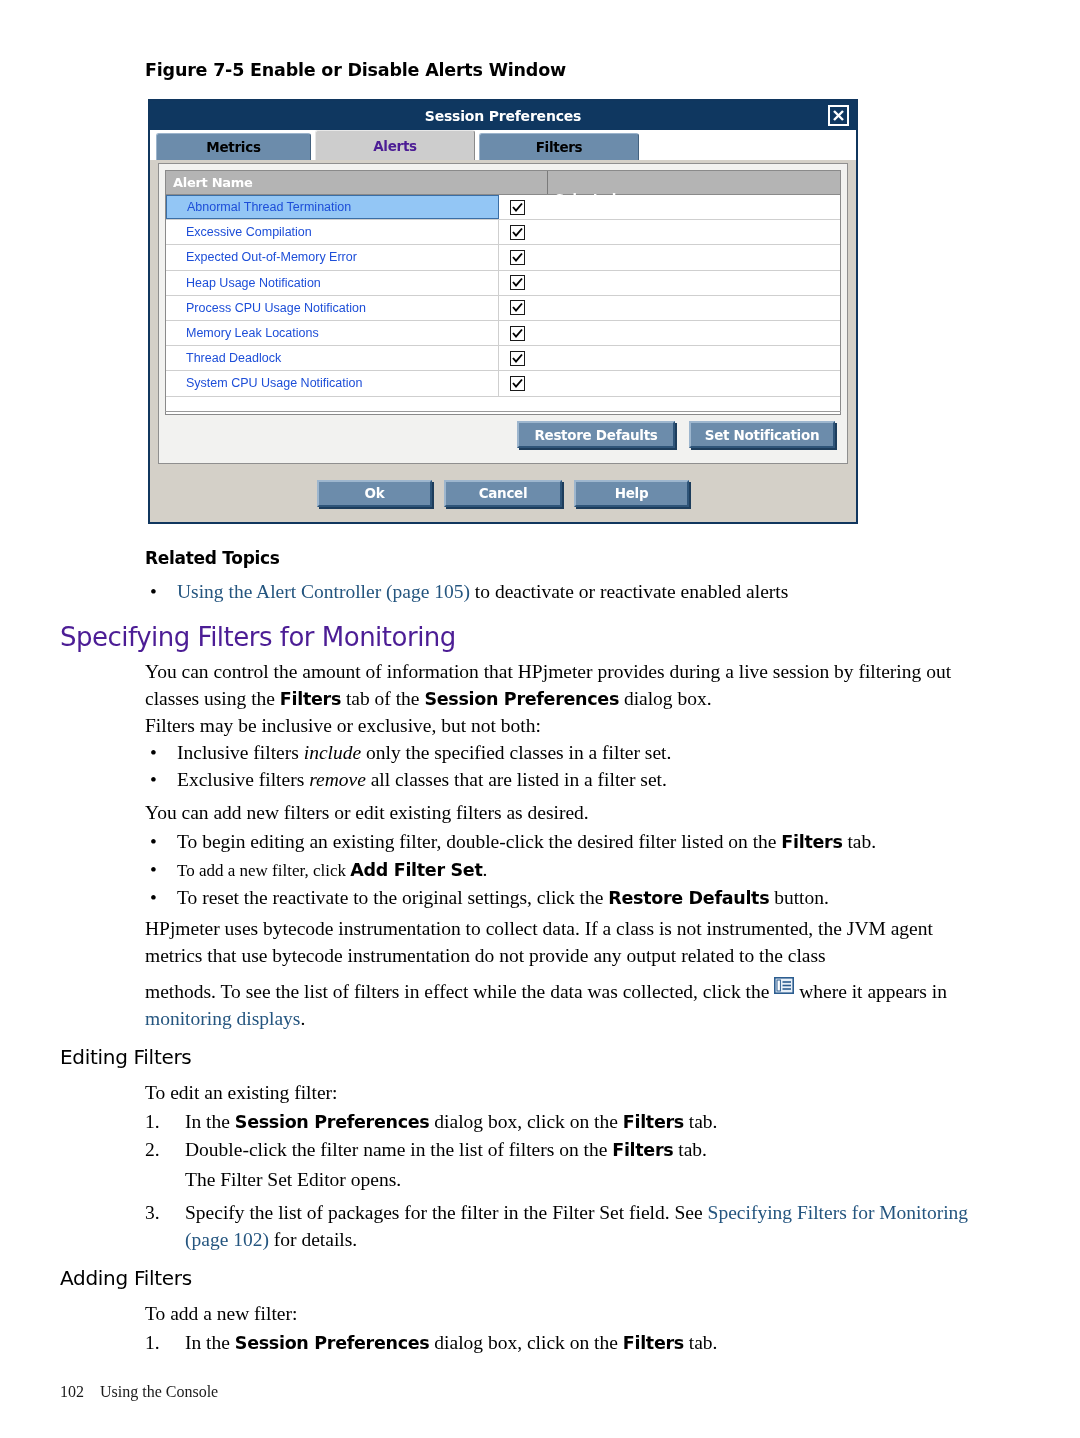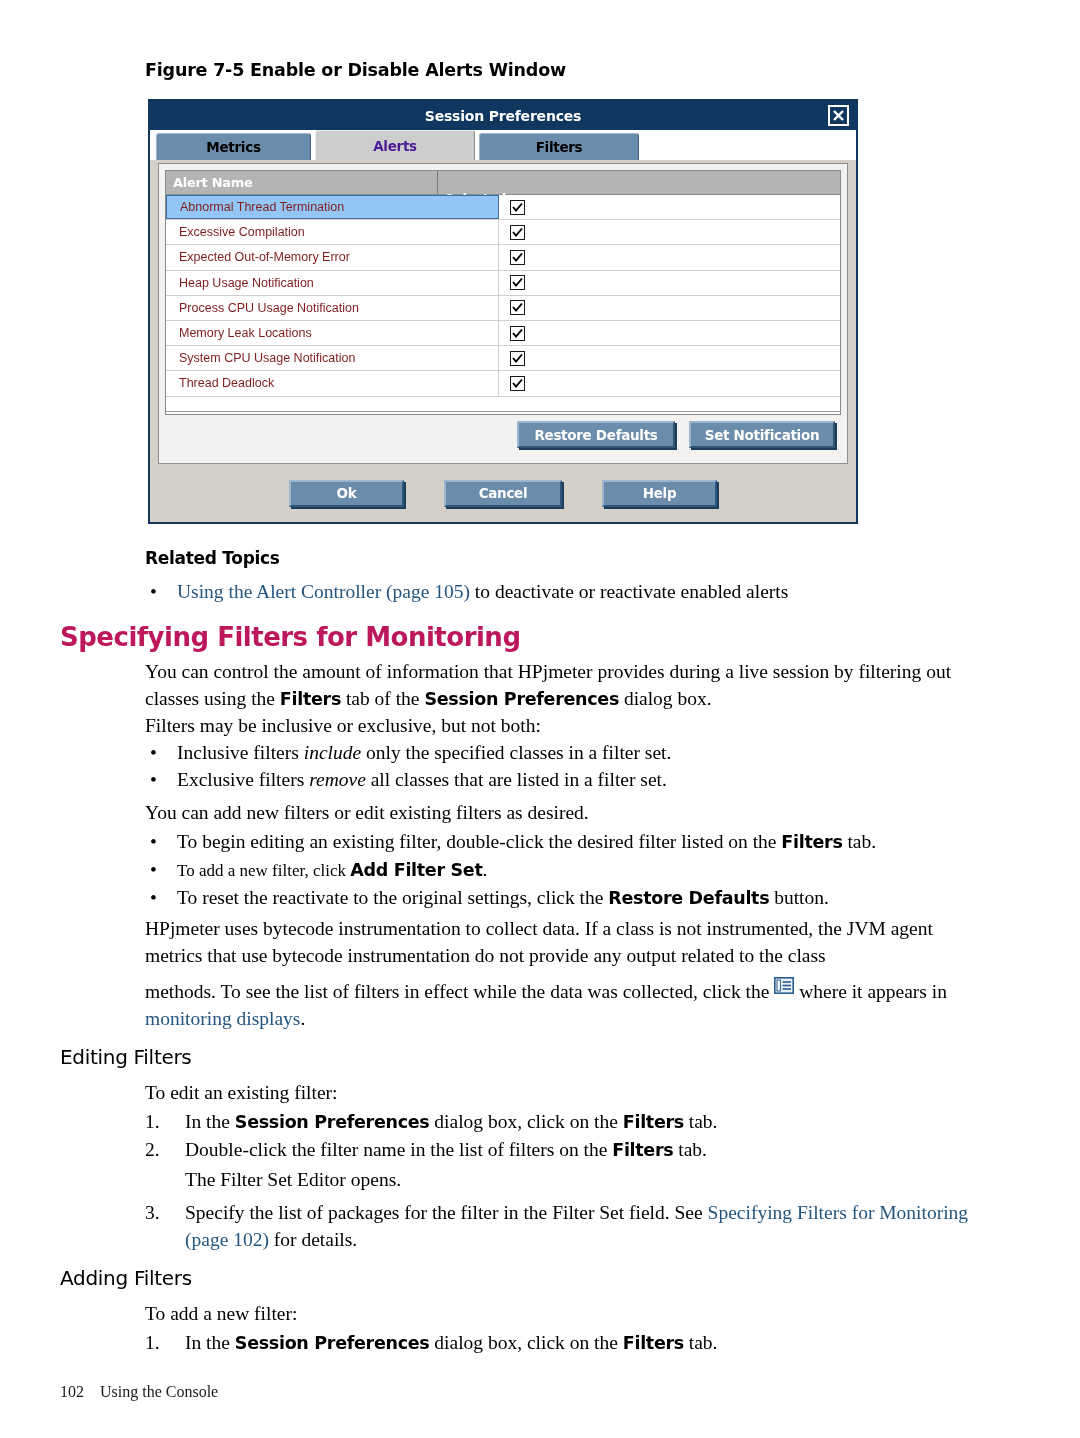--- a/index.html
+++ b/index.html
@@ -145,37 +145,37 @@
     font-family: "DejaVu Sans", sans-serif;
     font-weight: bold;
     font-size: 13px;
     color: #ffffff;
     display: flex;
     align-items: center;
     padding-left: 7px;
     letter-spacing: -0.3px;
     box-sizing: border-box;
   }
-  .th-name { width: 272px; border-right: 1px solid #7a7a7a; }
+  .th-name { width: 382px; border-right: 1px solid #7a7a7a; }
   .th-sel  { flex: 1; margin-top: 27px; }
 
   .trow {
     display: flex;
     height: 24.2px;
     border-bottom: 1px solid #cfcfcf;
     align-items: center;
     background: #ffffff;
   }
   .trow .cell-name {
     width: 333px;
     box-sizing: border-box;
-    padding-left: 13px;
+    padding-left: 20px;
     font-family: "Liberation Sans", sans-serif;
     font-size: 12.5px;
-    color: #7f1d1d;
+    color: #1d4ed8;
     border-right: 1px solid #cfcfcf;
     height: 100%;
     display: flex;
     align-items: center;
   }
   .trow.selected .cell-name {
     background: #93c6f5;
     border: 1px solid #3a6ea5;
     border-right: 1px solid #3a6ea5;
   }
@@ -238,21 +238,21 @@
 
   .footer-btn-bar {
     position: absolute;
     left: 0;
     right: 0;
     bottom: 6px;
     height: 46px;
     display: flex;
     align-items: center;
     justify-content: center;
-    gap: 40px;
+    gap: 12px;
   }
   .btn-ok { width: 115px; }
   .btn-cancel { width: 118px; }
   .btn-help { width: 115px; }
 
   
   .h-related {
     position: absolute;
     left: 145px;
     top: 548px;
@@ -286,24 +286,24 @@
     font-size: 17.5px;
     letter-spacing: -0.3px;
   }
   em.it { font-style: italic; }
 
   h2.section {
     position: absolute;
     margin: 0;
     left: 60px;
     font-family: "DejaVu Sans", sans-serif;
-    font-weight: bold;
+    font-weight: normal;
     font-size: 26px;
     letter-spacing: -0.5px;
-    color: #be185d;
+    color: #4c1d95;
   }
   h3.subsection {
     position: absolute;
     margin: 0;
     left: 60px;
     font-family: "DejaVu Sans", sans-serif;
     font-weight: normal;
     font-size: 20px;
     letter-spacing: -0.3px;
     color: #000;
@@ -430,32 +430,32 @@
         <div class="cell-sel">
           <span class="checkbox">
             <svg width="11" height="11" viewBox="0 0 11 11">
                 <polyline points="1,5 4,8.5 10,1.5" fill="none" stroke="#000" stroke-width="1.9"></polyline>
               </svg>
           </span>
         </div>
       </div>
 
       <div class="trow">
+        <div class="cell-name">Thread Deadlock</div>
+        <div class="cell-sel">
+          <span class="checkbox">
+            <svg width="11" height="11" viewBox="0 0 11 11">
+                <polyline points="1,5 4,8.5 10,1.5" fill="none" stroke="#000" stroke-width="1.9"></polyline>
+              </svg>
+          </span>
+        </div>
+      </div>
+
+      <div class="trow">
         <div class="cell-name">System CPU Usage Notification</div>
-        <div class="cell-sel">
-          <span class="checkbox">
-            <svg width="11" height="11" viewBox="0 0 11 11">
-                <polyline points="1,5 4,8.5 10,1.5" fill="none" stroke="#000" stroke-width="1.9"></polyline>
-              </svg>
-          </span>
-        </div>
-      </div>
-
-      <div class="trow">
-        <div class="cell-name">Thread Deadlock</div>
         <div class="cell-sel">
           <span class="checkbox">
             <svg width="11" height="11" viewBox="0 0 11 11">
                 <polyline points="1,5 4,8.5 10,1.5" fill="none" stroke="#000" stroke-width="1.9"></polyline>
               </svg>
           </span>
         </div>
       </div>
 
       <div class="table-filler"></div>

